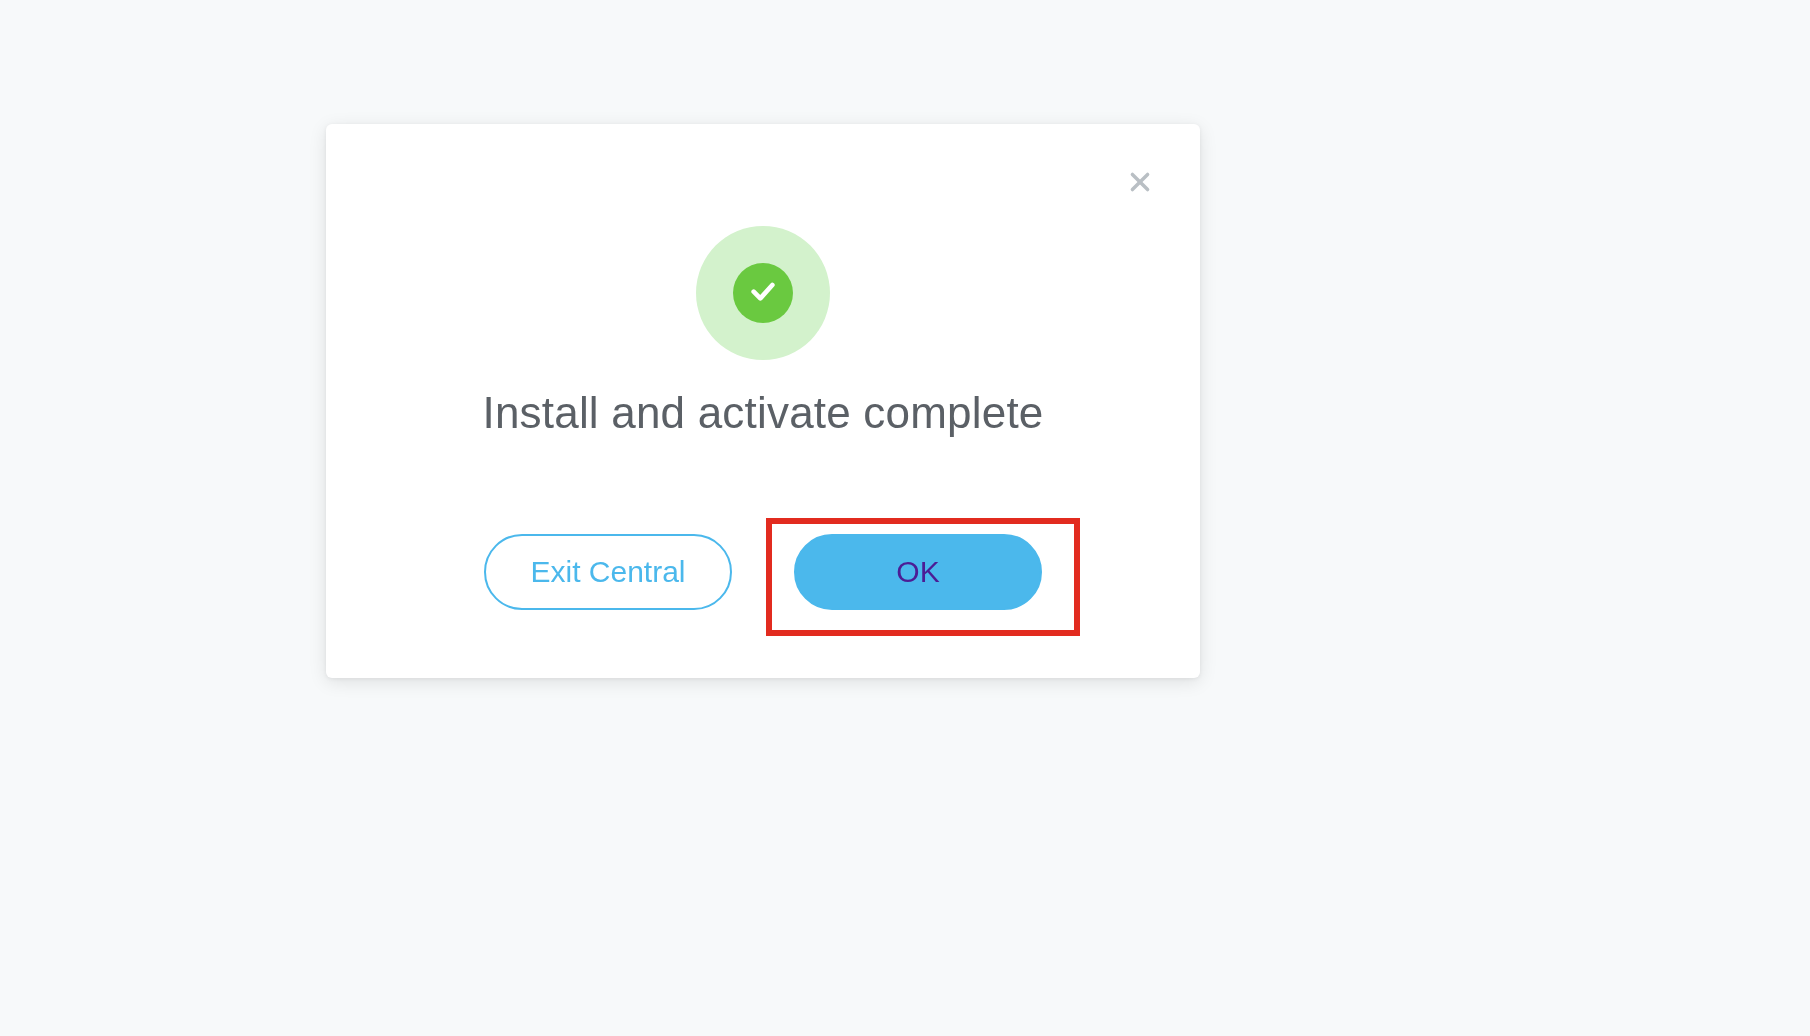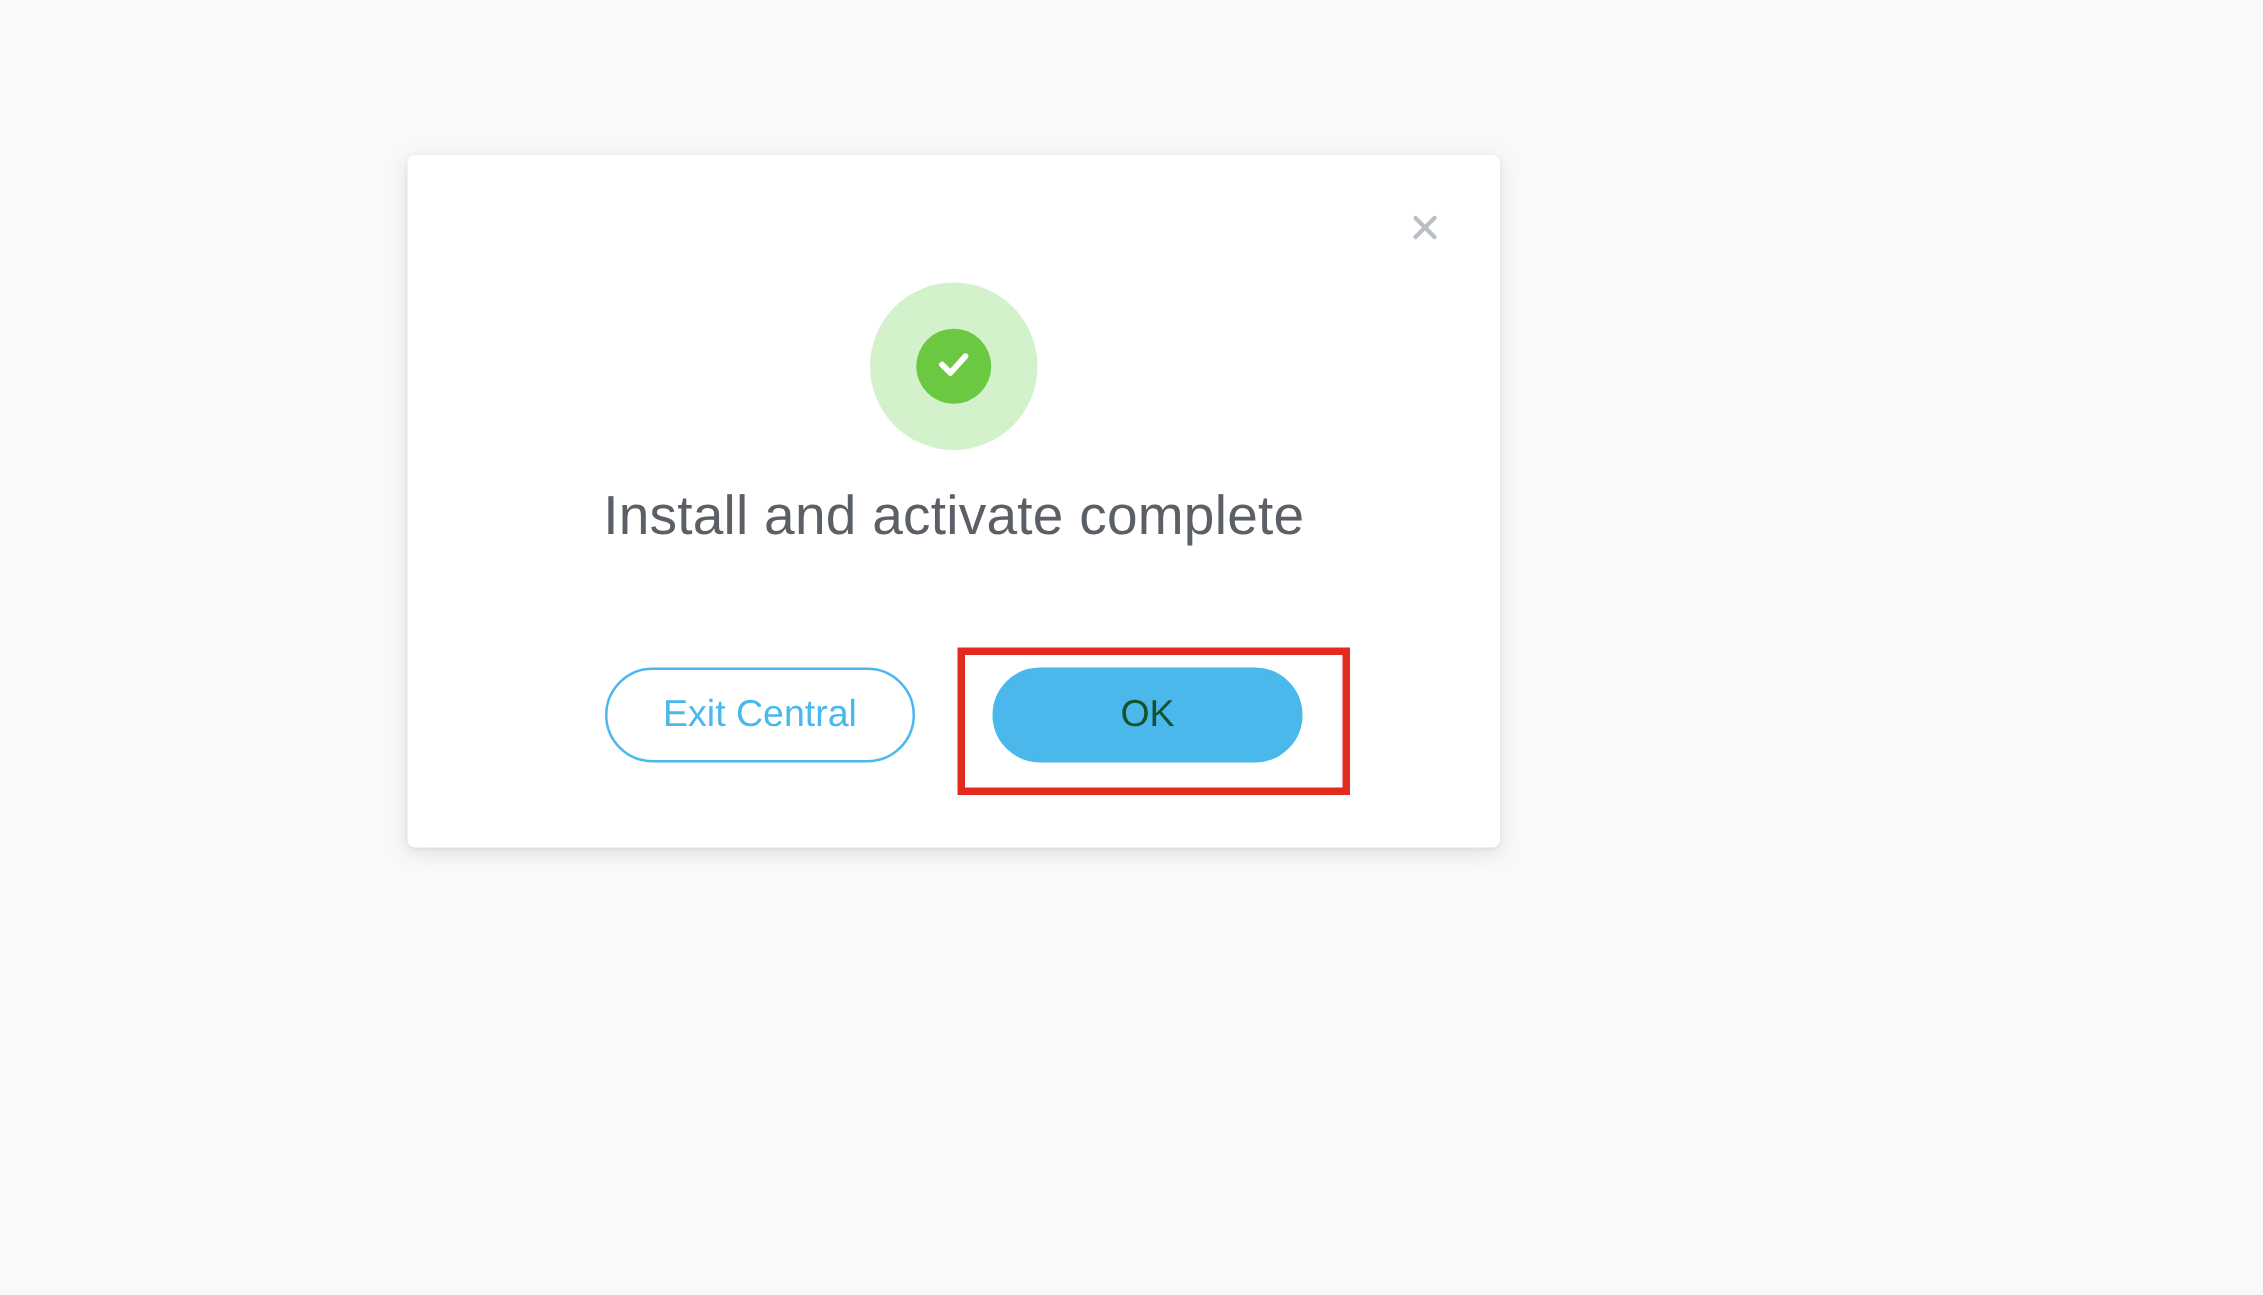--- a/index.html
+++ b/index.html
@@ -99,21 +99,21 @@
       padding: 0 36px;
     }
     .btn-secondary {
       background: #ffffff;
       border: 2px solid #4bb8ec;
       color: #4bb8ec;
     }
     .btn-primary {
       background: #4bb8ec;
       border: 2px solid #4bb8ec;
-      color: #14532d;
+      color: #4c1d95;
     }
     .highlight-box {
       position: absolute;
       border: 6px solid #e22b1f;
       pointer-events: none;
       top: 394px;
       left: 440px;
       width: 314px;
       height: 118px;
     }

